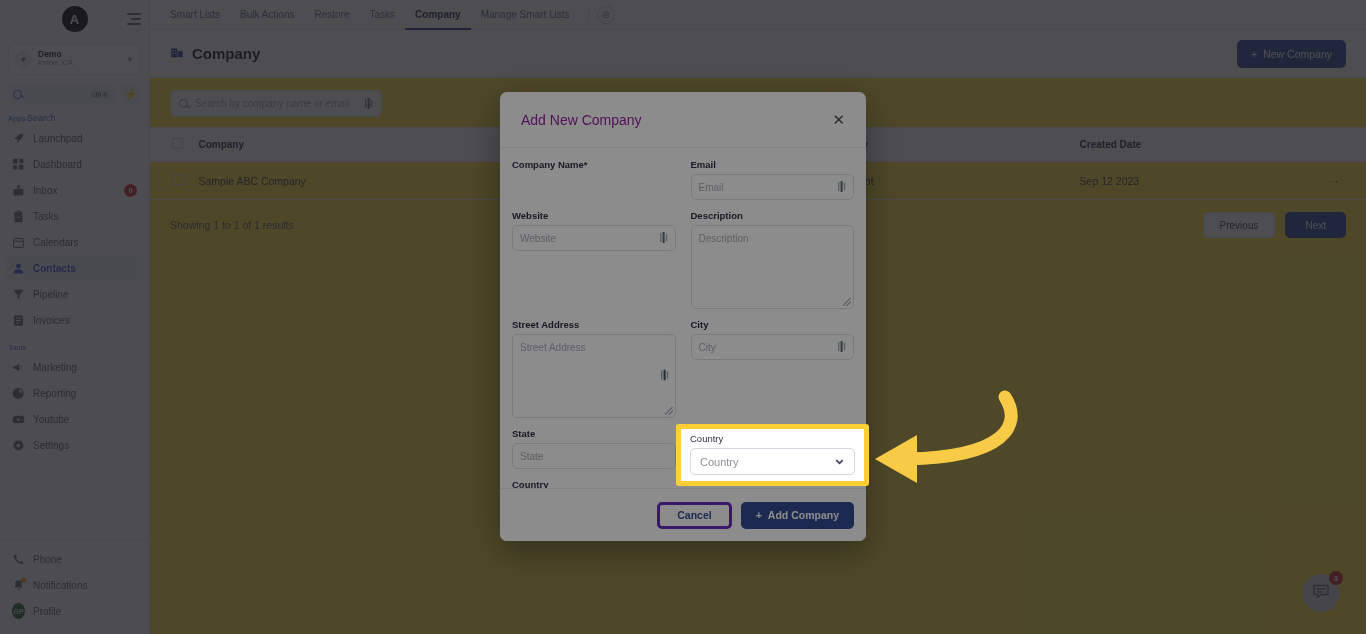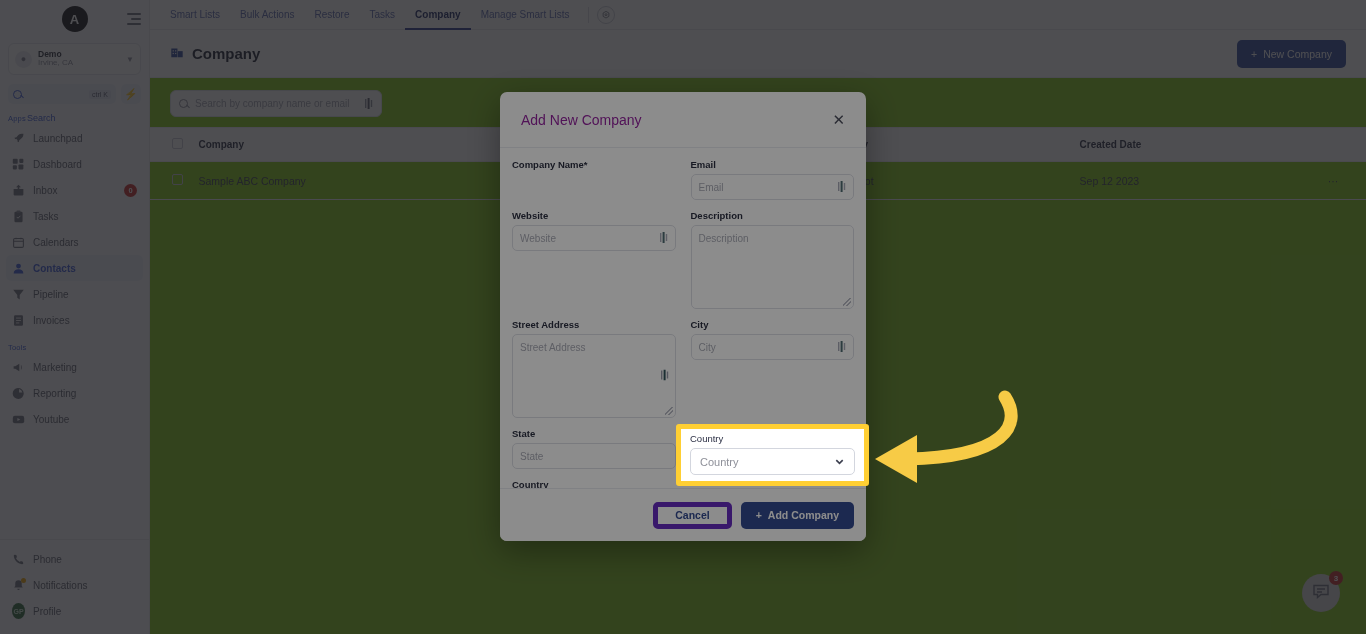--- a/index.html
+++ b/index.html
@@ -77,21 +77,21 @@
     width: 16px; height: 16px; border-radius: 50%; background: #2f6b3d; color: #cfe7d6;
     font-size: 7px; font-weight: 700; display: flex; align-items: center; justify-content: center;
   }
   .notif-dot { position: relative; }
   .notif-dot::after {
     content:''; position: absolute; right: -1px; top: -1px; width: 5px; height: 5px;
     border-radius: 50%; background: #f0a500;
   }
 
   
-  .main { position: absolute; left: 150px; top: 0; right: 0; bottom: 0; background: #84cc16; }
+  .main { position: absolute; left: 150px; top: 0; right: 0; bottom: 0; background: #fde047; }
 
   .topnav {
     height: 30px; background: #fff; border-bottom: 1px solid #e6e7ec;
     display: flex; align-items: center; gap: 0px; padding-left: 10px;
   }
   .topnav-item {
     font-size: 10px; color: #5b6ab0; padding: 0 10px; height: 30px;
     display: flex; align-items: center; cursor: pointer; white-space: nowrap;
   }
   .topnav-item.active { color: #1e2a66; font-weight: 700; box-shadow: inset 0 -2px 0 #2a3a8f; }
@@ -216,21 +216,21 @@
     padding: 0 8px; font-size: 10px; color: #a9abb8; cursor: pointer;
   }
   .chev { width: 11px; height: 11px; }
 
   .modal-foot {
     position: absolute; left: 0; right: 0; bottom: 0; height: 53px;
     border-top: 1px solid #e9ebf0; display: flex; align-items: center; justify-content: flex-end;
     gap: 9px; padding: 0 12px; background: #fff;
   }
   .btn-cancel {
-    border: 5px solid #6d28d9; background: #fff; color: #2f4a9e;
+    border: 3px solid #6d28d9; background: #fff; color: #2f4a9e;
     border-radius: 5px; height: 27px; padding: 0 17px; font-size: 10.5px; font-weight: 600;
     cursor: pointer; font-family: inherit;
   }
   .btn-add {
     border: none; background: #2f4a9e; color: #fff;
     border-radius: 5px; height: 27px; padding: 0 15px; font-size: 10.5px; font-weight: 600;
     cursor: pointer; display: flex; align-items: center; gap: 6px; font-family: inherit;
   }
 
   
@@ -377,20 +377,29 @@
       <span class="nav-label">Reporting</span>
     </div>
     <div class="nav-item">
       <span class="nav-ico">
           <svg viewBox="0 0 16 16" fill="#6f7180">
             <rect x="1" y="3.5" width="14" height="9" rx="2.5"></rect>
             <path d="M6.6 6.2l3.6 1.8-3.6 1.8V6.2z" fill="#fbfbfd"></path>
           </svg>
         </span>
       <span class="nav-label">Youtube</span>
+    </div>
+    <div class="nav-item">
+      <span class="nav-ico">
+          <svg viewBox="0 0 16 16" fill="#6f7180">
+            <circle cx="8" cy="8" r="6.2"></circle>
+            <circle cx="8" cy="8" r="2.2" fill="#fbfbfd"></circle>
+          </svg>
+        </span>
+      <span class="nav-label">Settings</span>
     </div>
 
     <div class="sb-spacer"></div>
 
     <div class="sb-bottom">
       <div class="nav-item">
         <span class="nav-ico">
             <svg viewBox="0 0 16 16" fill="#6f7180">
               <path d="M3.2 2.1l2.1.5.9 2.6-1.4 1.1a8.6 8.6 0 004.9 4.9l1.1-1.4 2.6.9.5 2.1c-.2.7-.9 1.1-1.7 1C6.9 13.2 2.8 9.1 2.2 3.8c-.1-.8.3-1.5 1-1.7z"></path>
             </svg>
@@ -486,20 +495,27 @@
           </td>
           <td class="col-company">Sample ABC Company</td>
           <td class="col-phone">+1231234</td>
           <td class="col-created-by">Grace Puyot</td>
           <td class="col-created-date">Sep 12 2023</td>
           <td class="col-actions">···</td>
         </tr>
       </tbody>
     </table>
 
+    <div class="table-foot">
+      <div>Showing 1 to 1 of 1 results</div>
+      <div class="pager">
+        <button class="btn-ghost">Previous</button>
+        <button class="btn-next">Next</button>
+      </div>
+    </div>
   </div>
 
   <div class="overlay"></div>
 
   <div class="modal">
     <div class="modal-head">
       <div class="modal-title">Add New Company</div>
       <div class="modal-close">✕</div>
     </div>
 

